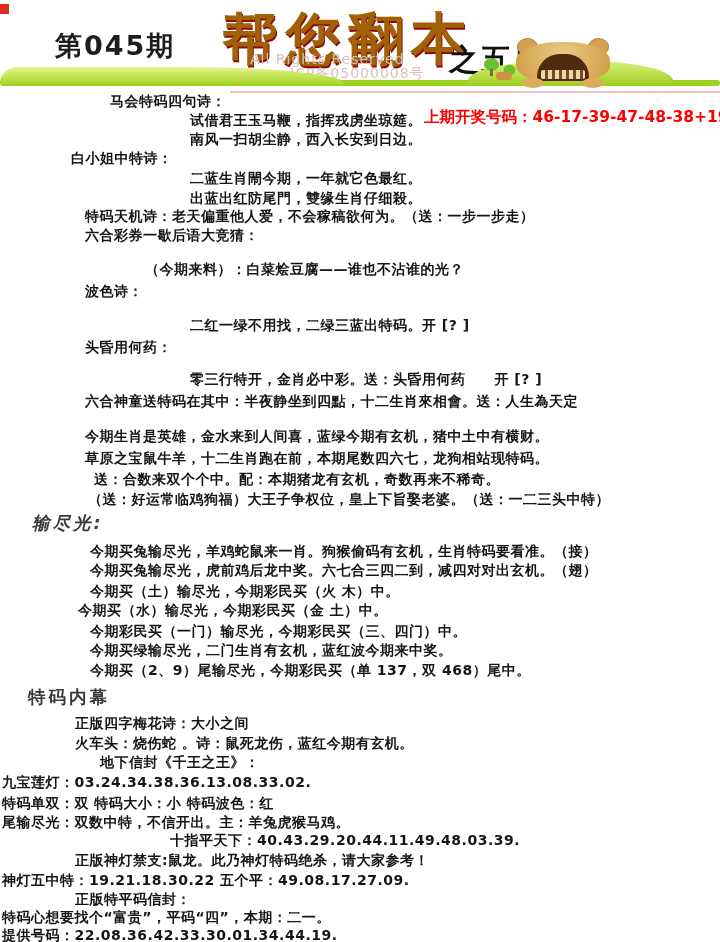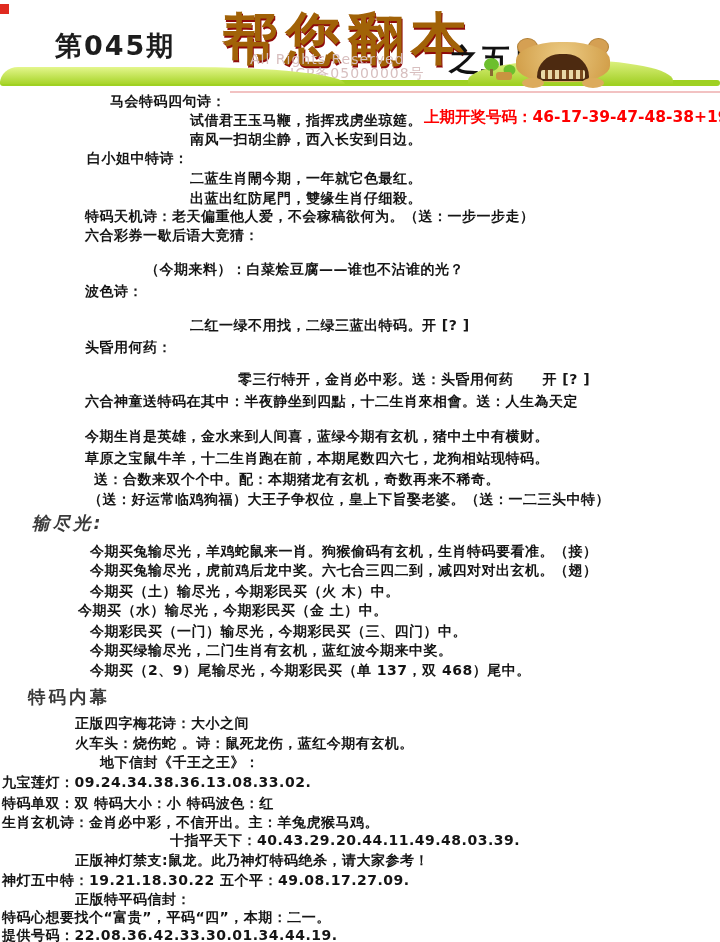--- a/index.html
+++ b/index.html
@@ -85,50 +85,50 @@
     <div class="bear-paw left"></div>
     <div class="bear-paw right"></div>
   </div>
 
   <div class="last-draw"><span>上期开奖号码：</span><span>46-17-39-47-48-38+19</span></div>
 
   <div id="content-lines">
       <div class="line" style="top: 93px; left: 110px;">马会特码四句诗：</div>
       <div class="line" style="top: 112px; left: 190px;">试借君王玉马鞭，指挥戎虏坐琼筵。</div>
       <div class="line" style="top: 131px; left: 190px;">南风一扫胡尘静，西入长安到日边。</div>
-      <div class="line" style="top: 150px; left: 87px;">白小姐中特诗：</div>
+      <div class="line" style="top: 150px; left: 71px;">白小姐中特诗：</div>
       <div class="line" style="top: 170px; left: 190px;">二蓝生肖閙今期，一年就它色最红。</div>
       <div class="line" style="top: 190px; left: 190px;">出蓝出红防尾門，雙缘生肖仔细殺。</div>
       <div class="line" style="top: 208px; left: 85px;">特码天机诗：老天偏重他人爱，不会稼稿欲何为。（送：一步一步走）</div>
       <div class="line" style="top: 227px; left: 85px;">六合彩券一歇后语大竞猜：</div>
       <div class="line" style="top: 261px; left: 145px;">（今期来料）：白菜烩豆腐——谁也不沾谁的光？</div>
       <div class="line" style="top: 283px; left: 85px; text-align: right;">波色诗：</div>
       <div class="line" style="top: 317px; left: 190px;">二红一绿不用找，二绿三蓝出特码。开 [? ]</div>
       <div class="line" style="top: 339px; left: 85px;">头昏用何药：</div>
-      <div class="line" style="top: 371px; left: 190px; margin-left: 48px;">零三行特开，金肖必中彩。送：头昏用何药　　开 [? ]</div>
+      <div class="line" style="top: 371px; left: 190px;">零三行特开，金肖必中彩。送：头昏用何药　　开 [? ]</div>
       <div class="line" style="top: 393px; left: 85px;">六合神童送特码在其中：半夜静坐到四點，十二生肖來相會。送：人生為天定</div>
       <div class="line" style="top: 428px; left: 85px;">今期生肖是英雄，金水来到人间喜，蓝绿今期有玄机，猪中土中有横财。</div>
       <div class="line" style="top: 450px; left: 85px;">草原之宝鼠牛羊，十二生肖跑在前，本期尾数四六七，龙狗相站现特码。</div>
       <div class="line" style="top: 471px; left: 85px; margin-left: 9px;">送：合数来双个个中。配：本期猪龙有玄机，奇数再来不稀奇。</div>
       <div class="line" style="top: 491px; left: 88px;">（送：好运常临鸡狗福）大王子争权位，皇上下旨娶老婆。（送：一二三头中特）</div>
       <div class="line section-head" style="top: 511px; left: 32px; font-style: italic;">输尽光:</div>
       <div class="line" style="top: 543px; left: 90px;">今期买兔输尽光，羊鸡蛇鼠来一肖。狗猴偷码有玄机，生肖特码要看准。（接）</div>
       <div class="line" style="top: 562px; left: 90px;">今期买兔输尽光，虎前鸡后龙中奖。六七合三四二到，减四对对出玄机。（翅）</div>
       <div class="line" style="top: 583px; left: 90px;">今期买（土）输尽光，今期彩民买（火 木）中。</div>
       <div class="line" style="top: 602px; left: 78px;">今期买（水）输尽光，今期彩民买（金 土）中。</div>
       <div class="line" style="top: 623px; left: 90px;">今期彩民买（一门）输尽光，今期彩民买（三、四门）中。</div>
       <div class="line" style="top: 642px; left: 90px;">今期买绿输尽光，二门生肖有玄机，蓝红波今期来中奖。</div>
       <div class="line" style="top: 662px; left: 90px;">今期买（2、9）尾输尽光，今期彩民买（单 137，双 468）尾中。</div>
       <div class="line section-head" style="top: 685px; left: 28px;">特码内幕</div>
       <div class="line" style="top: 715px; left: 75px;">正版四字梅花诗：大小之间</div>
       <div class="line" style="top: 735px; left: 75px;">火车头：烧伤蛇 。诗：鼠死龙伤，蓝红今期有玄机。</div>
       <div class="line" style="top: 754px; left: 100px;">地下信封《千王之王》：</div>
-      <div class="line" style="top: 774px; left: 2px;">九宝莲灯：09.24.34.38.36.13.08.33.02.</div>
+      <div class="line" style="top: 774px; left: 2px;">九宝莲灯：03.24.34.38.36.13.08.33.02.</div>
       <div class="line" style="top: 795px; left: 2px;">特码单双：双 特码大小：小 特码波色：红</div>
-      <div class="line" style="top: 814px; left: 2px;">生肖玄机诗：金肖必中彩，不信开出。主：羊兔虎猴马鸡。</div>
+      <div class="line" style="top: 814px; left: 2px;">尾输尽光：双数中特，不信开出。主：羊兔虎猴马鸡。</div>
       <div class="line" style="top: 832px; left: 170px;">十指平天下：40.43.29.20.44.11.49.48.03.39.</div>
       <div class="line" style="top: 852px; left: 75px;">正版神灯禁支:鼠龙。此乃神灯特码绝杀，请大家参考！</div>
       <div class="line" style="top: 872px; left: 2px;">神灯五中特：19.21.18.30.22 五个平：49.08.17.27.09.</div>
       <div class="line" style="top: 891px; left: 75px;">正版特平码信封：</div>
       <div class="line" style="top: 909px; left: 2px;">特码心想要找个“富贵”，平码“四”，本期：二一。</div>
       <div class="line" style="top: 927px; left: 2px;">提供号码：22.08.36.42.33.30.01.34.44.19.</div>
     </div>
 
 </div>
 

